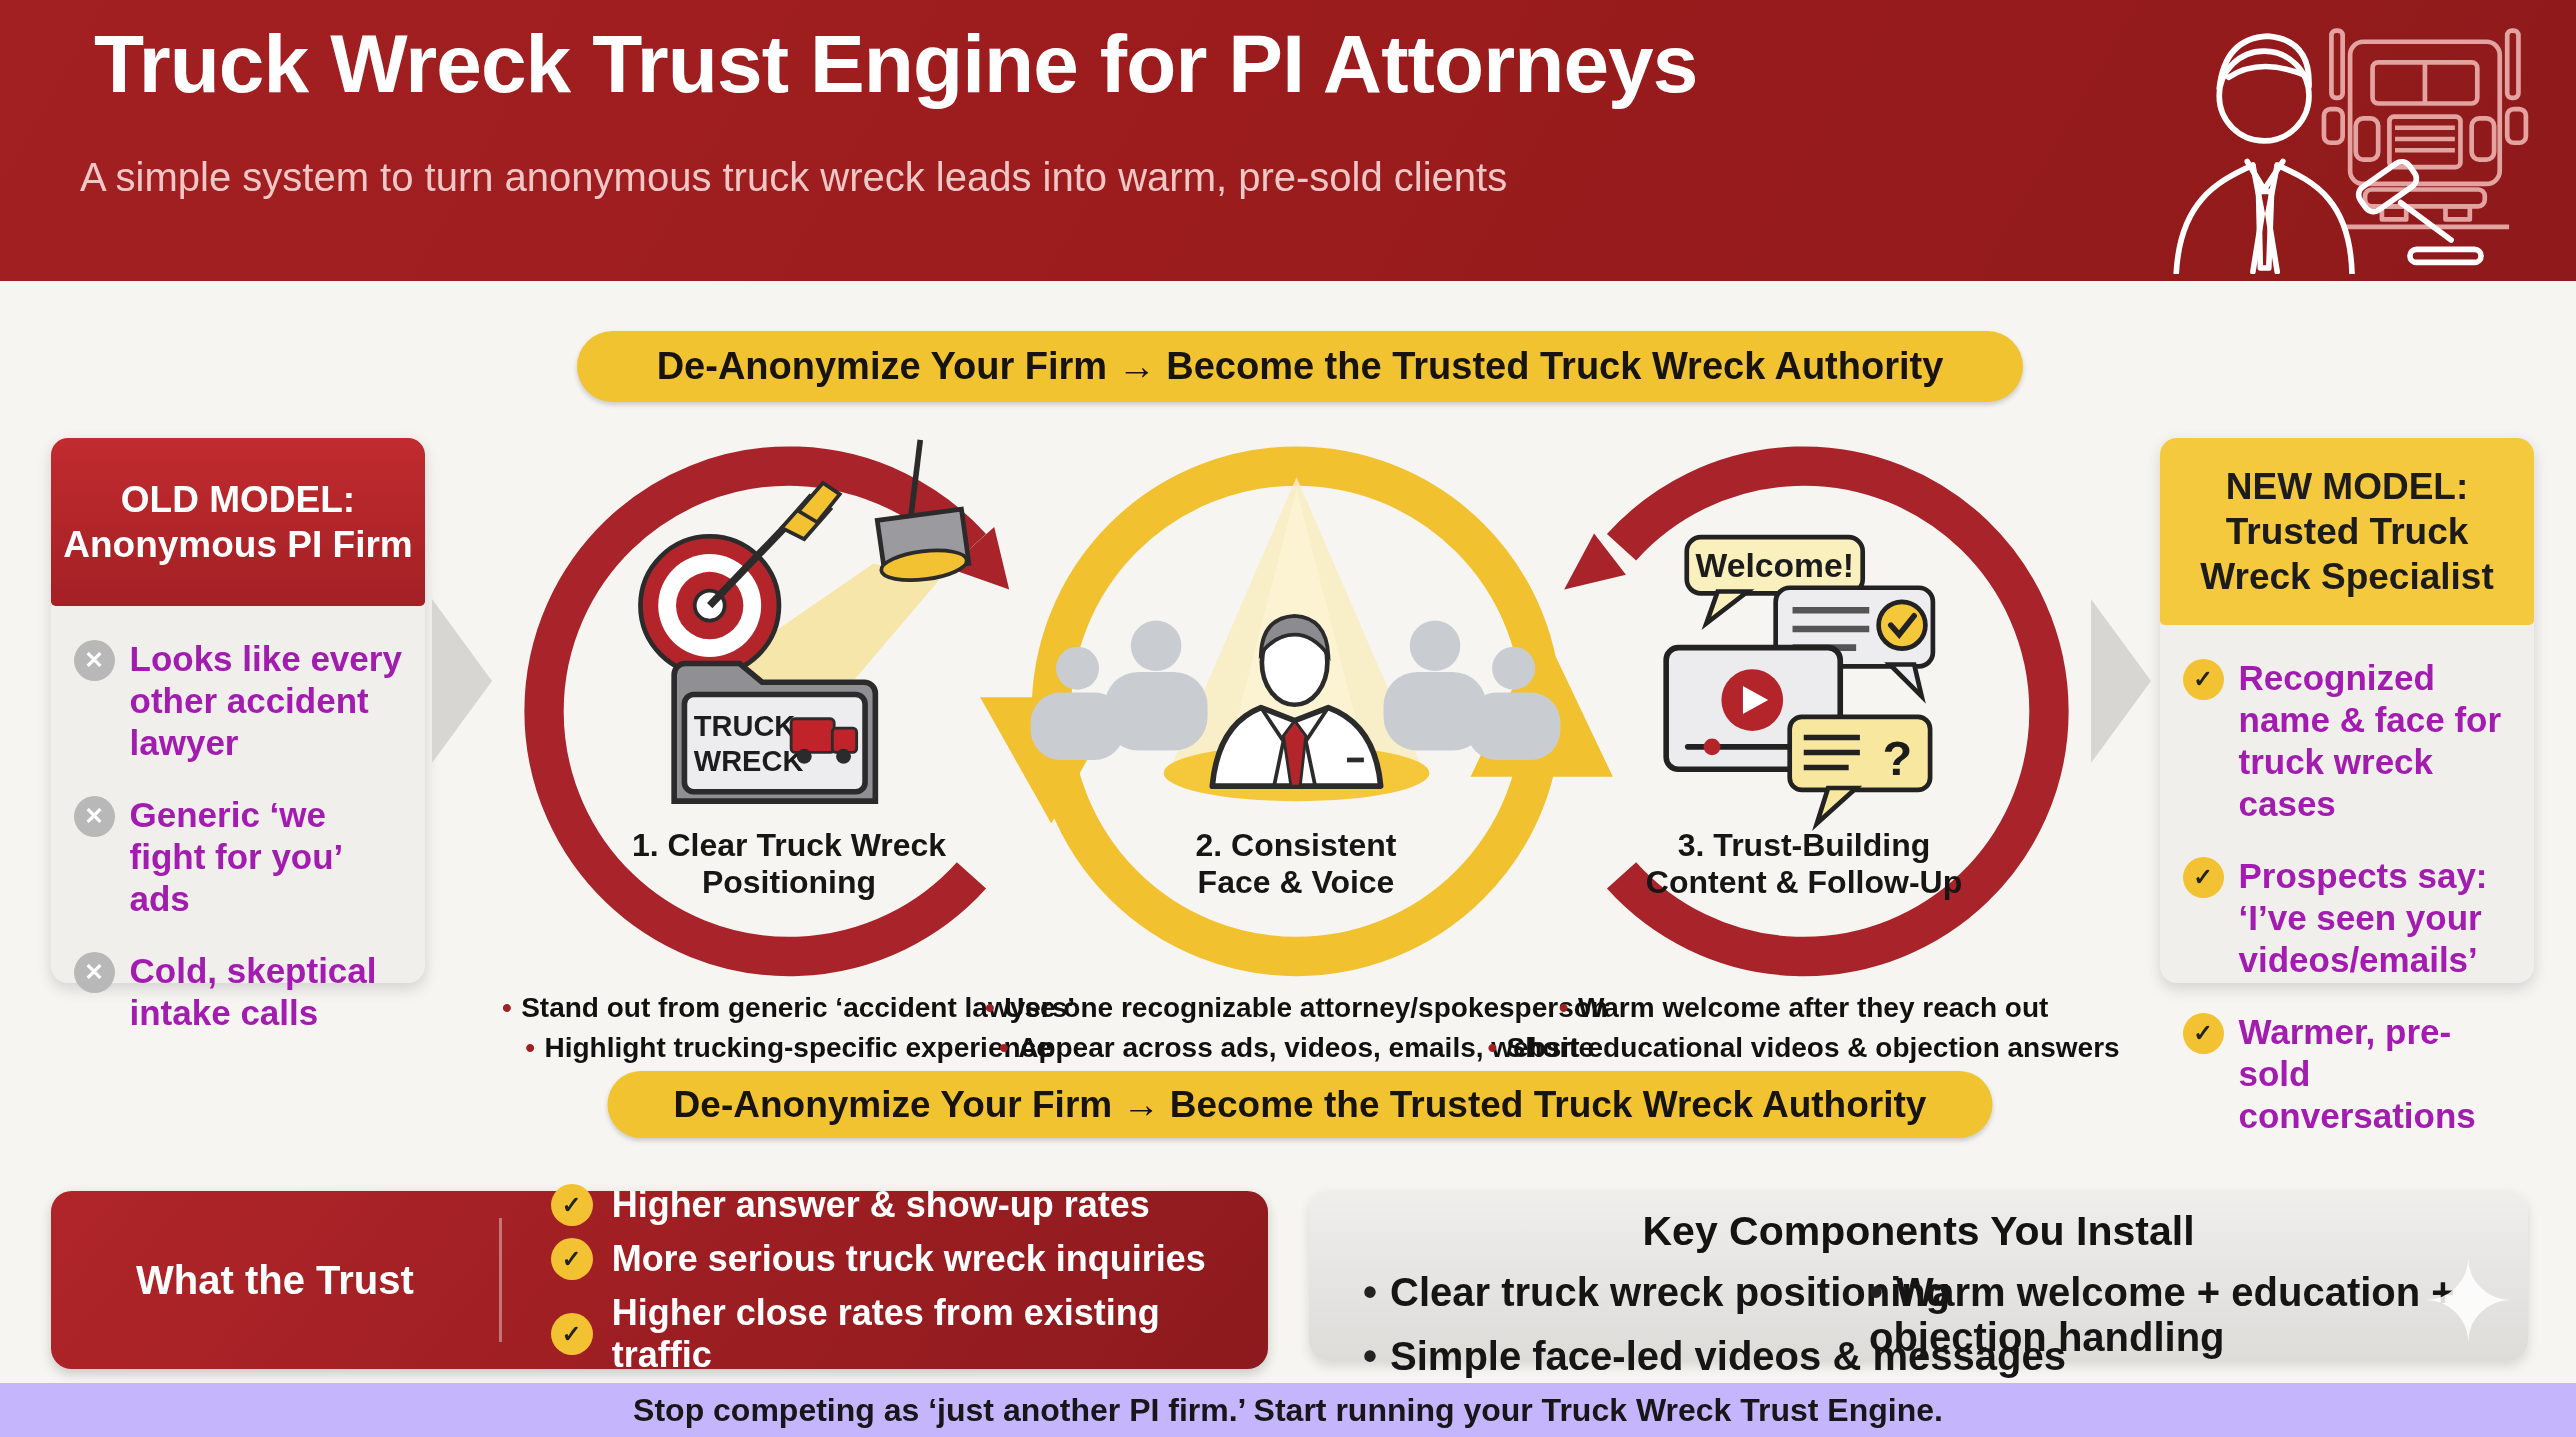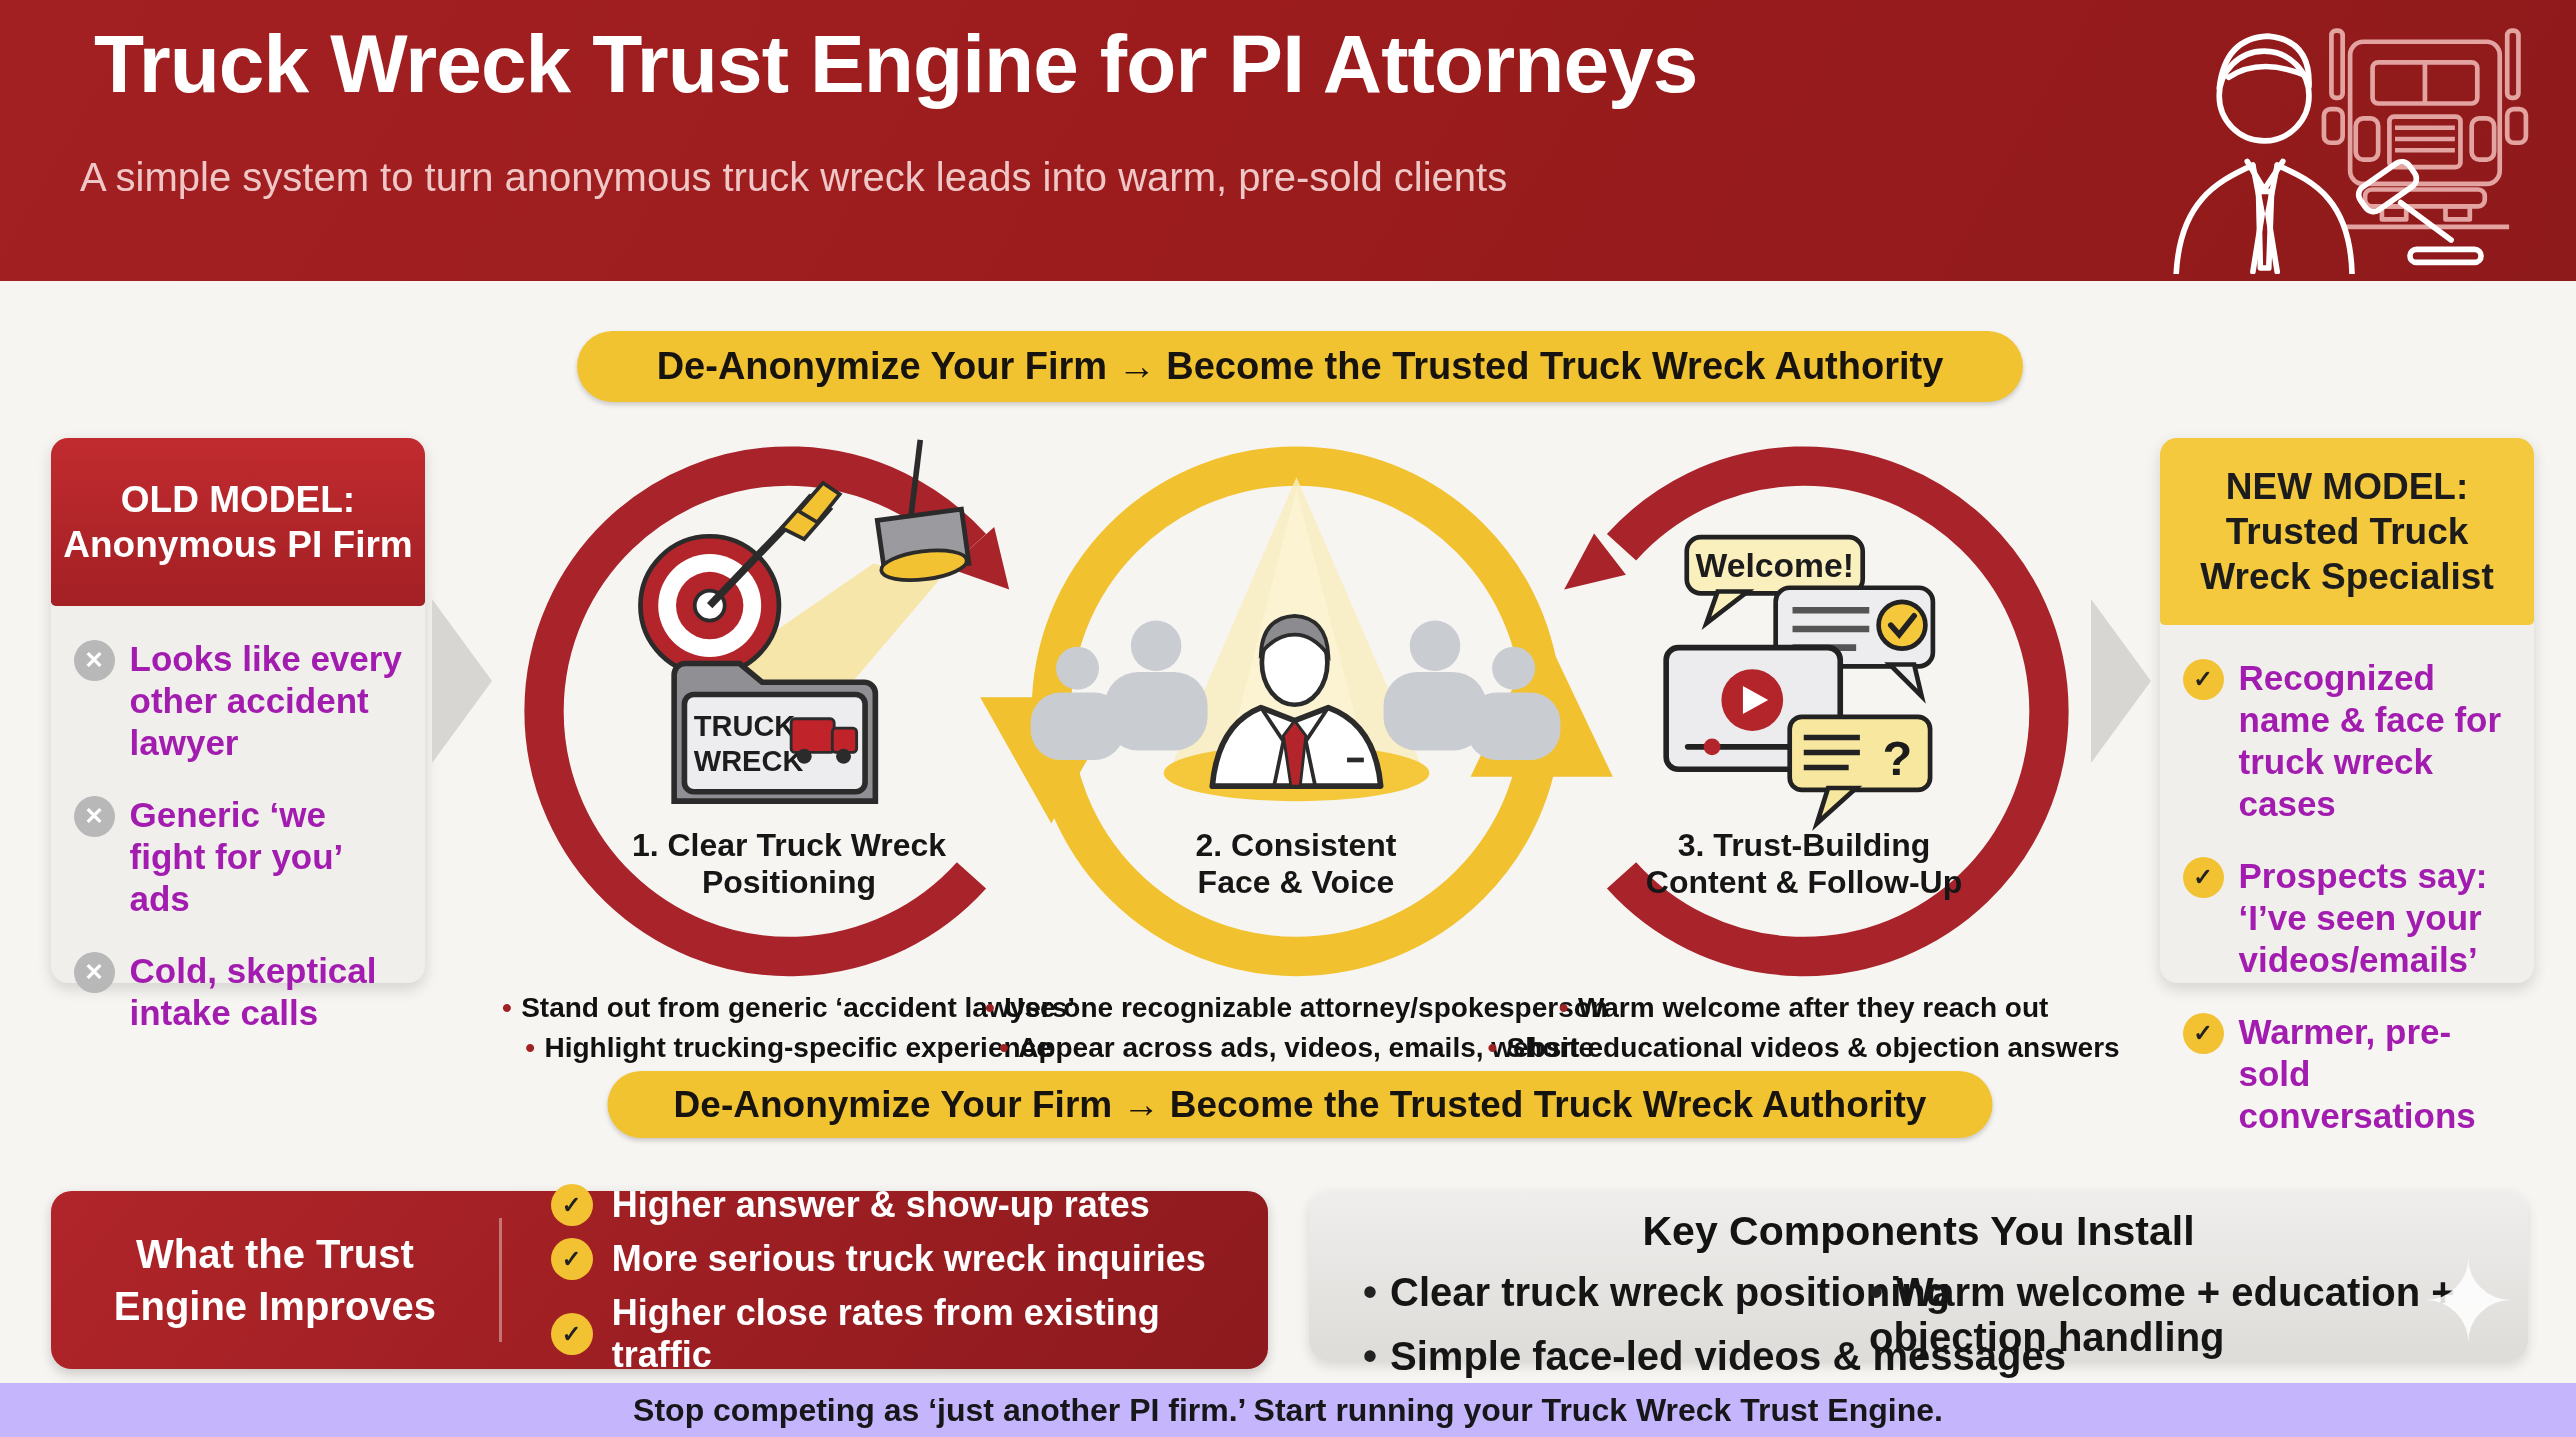--- a/index.html
+++ b/index.html
@@ -311,21 +311,20 @@
     <div class="sb-line"><span class="dot">•</span><span>Short educational videos &amp; objection answers</span></div>
   </div>
 
   <div class="banner bot">
     <span>De-Anonymize Your Firm → Become the Trusted Truck Wreck Authority</span>
   </div>
 
   <div class="card-improves">
     <div class="imp-title">
       <div>What the Trust</div>
-      <div>Engine Improves</div>
     </div>
     <div class="imp-divider"></div>
     <div class="imp-items">
       <div class="imp-row">
         <span class="badge chk">✓</span>
         <span class="txt">Higher answer &amp; show-up rates</span>
       </div>
       <div class="imp-row">
         <span class="badge chk">✓</span>
         <span class="txt">More serious truck wreck inquiries</span>

